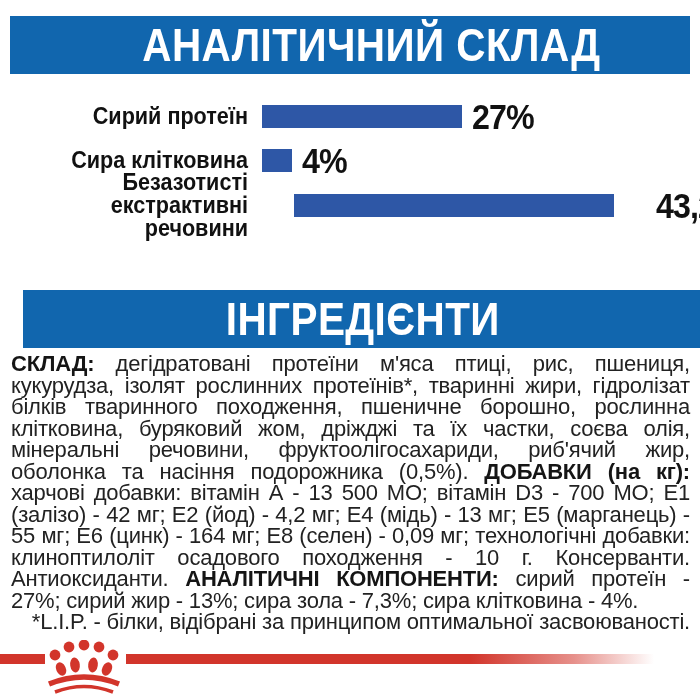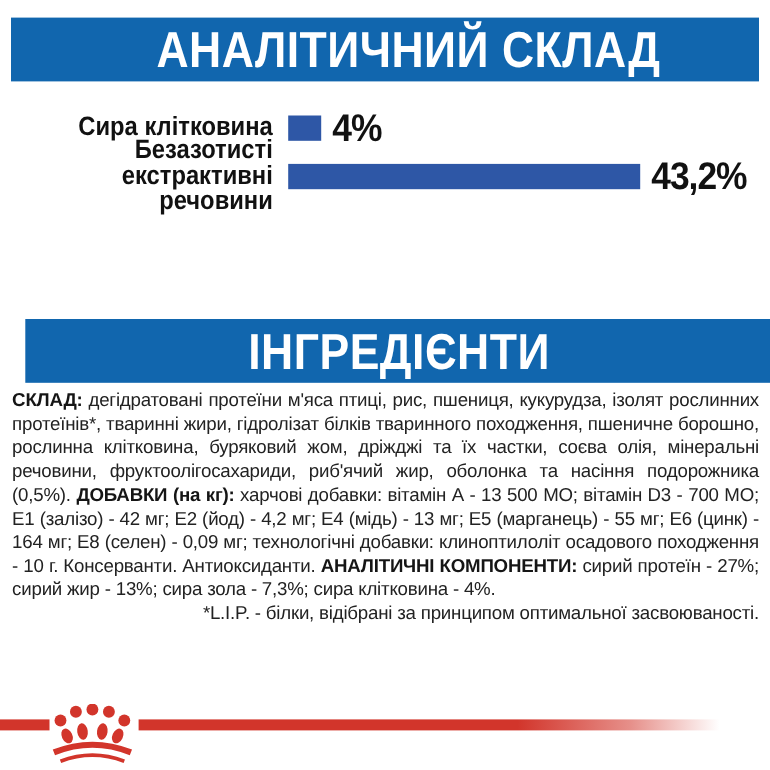--- a/index.html
+++ b/index.html
@@ -40,21 +40,21 @@
   .chart-row:nth-child(4) .chart-bar { margin-bottom:1px; }
   .chart-value {
     font-weight:bold; color:#111; font-size:35px; line-height:1;
     margin-left:10px; letter-spacing:-1px;
     transform:scaleX(0.92); transform-origin:left center; white-space:nowrap;
   }
   .chart-row:nth-child(4) .chart-value { margin-bottom:-4px; }
 
   .ingredients {
     position:absolute; left:11px; top:353px; width:679px;
-    color:#222; font-size:17px; line-height:21.5px; letter-spacing:-0.2px;
+    color:#222; font-size:22px; line-height:21.5px; letter-spacing:-0.2px;
   }
   .ingredients .para { text-align:justify; }
   .ingredients .b { font-weight:bold; color:#151515; }
   .ingredients .footnote { text-align:right; }
 
   .footer-stripe-left {
     position:absolute; left:0; top:654px; width:45px; height:10px;
     background:var(--brand-red,#D2352B);
   }
   .footer-stripe-right {
@@ -71,20 +71,25 @@
 </head>
 <body>
 
 <div class="sheet" style="--header-blue: #1166AE; --bar-blue: #2E57A6; --brand-red: #D2352B;">
 
   <div class="section-header header-analytical">
     <span class="hd-text">АНАЛІТИЧНИЙ СКЛАД</span>
   </div>
 
   <div class="chart">
+      <div class="chart-row">
+        <div class="chart-label">Сирий протеїн</div>
+        <div class="chart-bar" style="width: 200px; background: rgb(46, 87, 166);"></div>
+        <div class="chart-value">27%</div>
+      </div>
       <div class="chart-row">
         <div class="chart-label">Сира клітковина</div>
         <div class="chart-bar" style="width: 30px; background: rgb(46, 87, 166);"></div>
         <div class="chart-value">4%</div>
       </div>
       <div class="chart-row">
         <div class="chart-label">Безазотисті екстрактивні речовини</div>
         <div class="chart-bar" style="width: 320px; background: rgb(46, 87, 166);"></div>
         <div class="chart-value">43,2%</div>
       </div>

